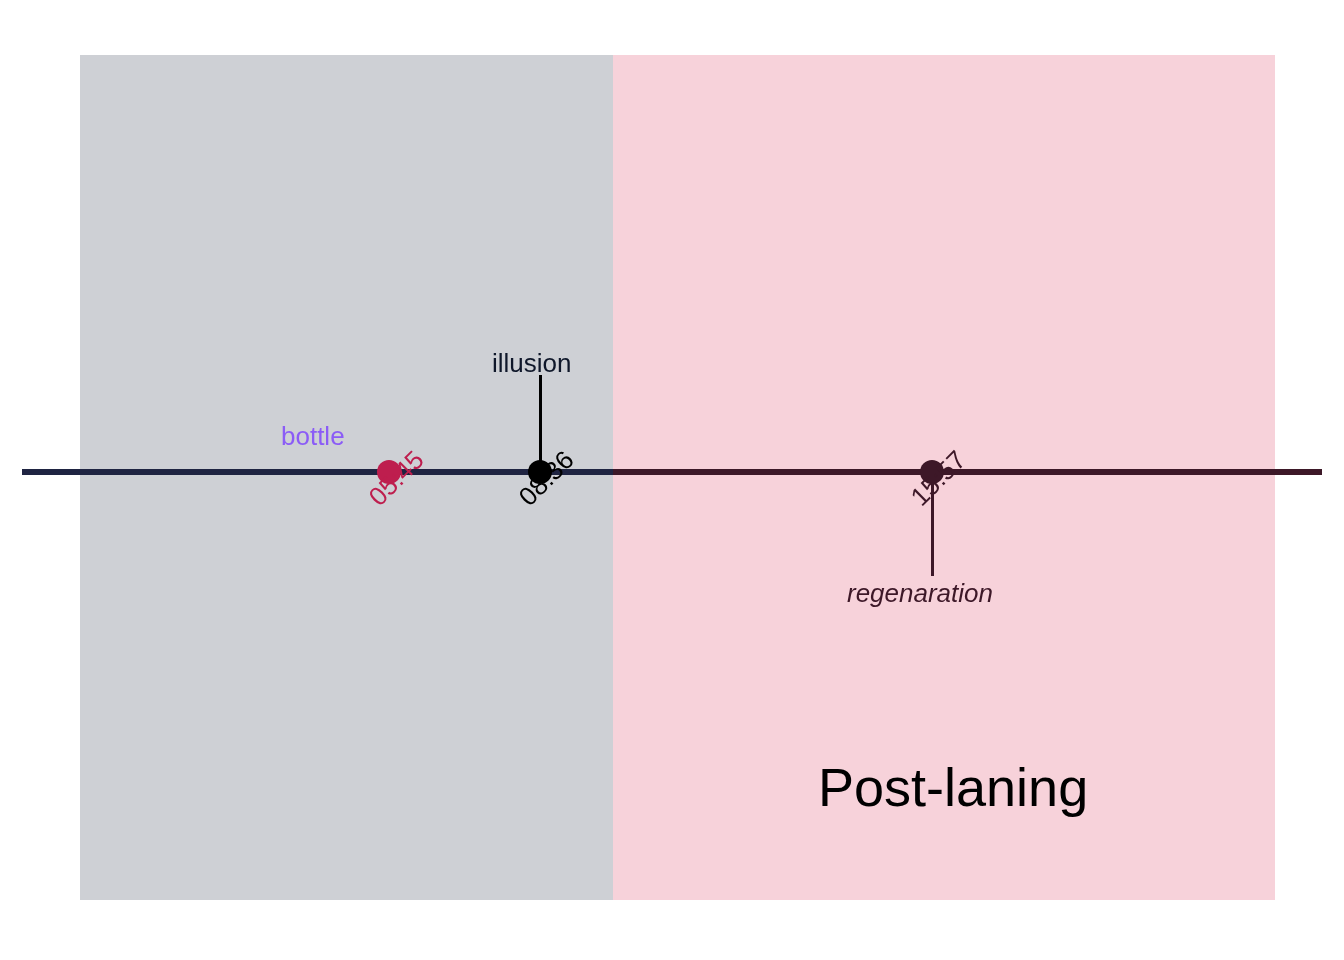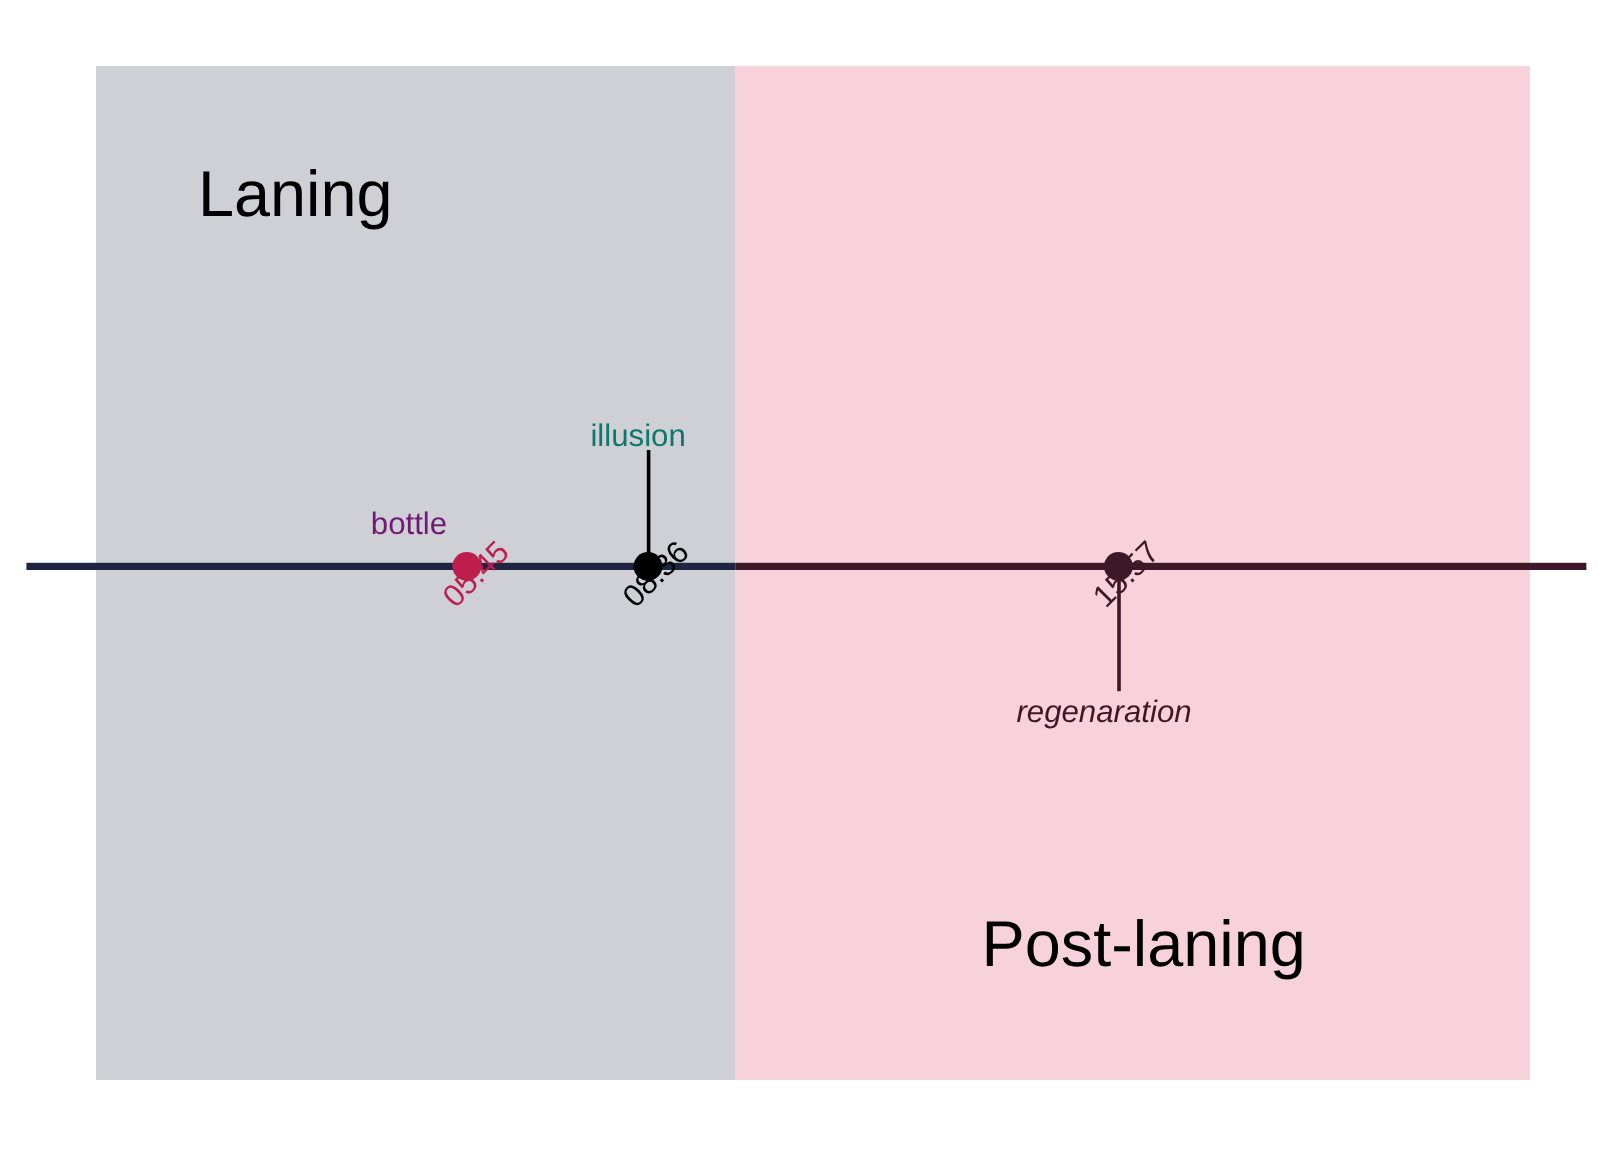--- a/index.html
+++ b/index.html
@@ -108,36 +108,35 @@
   }
 </style>
 </head>
 <body>
 
 <div id="stage">
 
   <div class="phase-panel" id="phase-laning"></div>
   <div class="phase-panel" id="phase-postlaning"></div>
 
-  <div class="phase-label" id="phase-label-laning">Laning</div>
   <div class="phase-label" id="phase-label-postlaning">Post-laning</div>
 
   <div class="axis-seg" id="axis-left"></div>
   <div class="axis-seg" id="axis-right"></div>
 
   <div id="events-layer">
       <div class="event" style="left: 389px;">
         <div class="event-dot" style="background: rgb(190, 30, 78);"></div>
-        <div class="event-name" style="left: -108px; top: 423px; color: #701a75; margin-left: 28px;">bottle</div>
+        <div class="event-name" style="left: -108px; top: 423px; color: #8b5cf6;">bottle</div>
         <div class="event-time" style="left: -25px; top: 492px; color: rgb(190, 30, 78);">05:45</div>
       </div>
       <div class="event" style="left: 540px;">
         <div class="event-stem" style="top: 375px; height: 97px; background: rgb(0, 0, 0);"></div>
         <div class="event-dot" style="background: rgb(0, 0, 0);"></div>
-        <div class="event-name" style="left: -48px; top: 350px; color: #0f766e;">illusion</div>
+        <div class="event-name" style="left: -48px; top: 350px; color: #0f172a;">illusion</div>
         <div class="event-time" style="left: -26px; top: 492px; color: rgb(0, 0, 0);">08:36</div>
       </div>
       <div class="event" style="left: 932px;">
         <div class="event-stem" style="top: 472px; height: 104px; background: rgb(61, 24, 40);"></div>
         <div class="event-dot" style="background: rgb(61, 24, 40);"></div>
         <div class="event-name" style="left: -85px; top: 580px; color: rgb(61, 24, 40); font-style: italic;">regenaration</div>
         <div class="event-time" style="left: -26px; top: 492px; color: rgb(61, 24, 40);">15:57</div>
       </div>
     </div>
 

